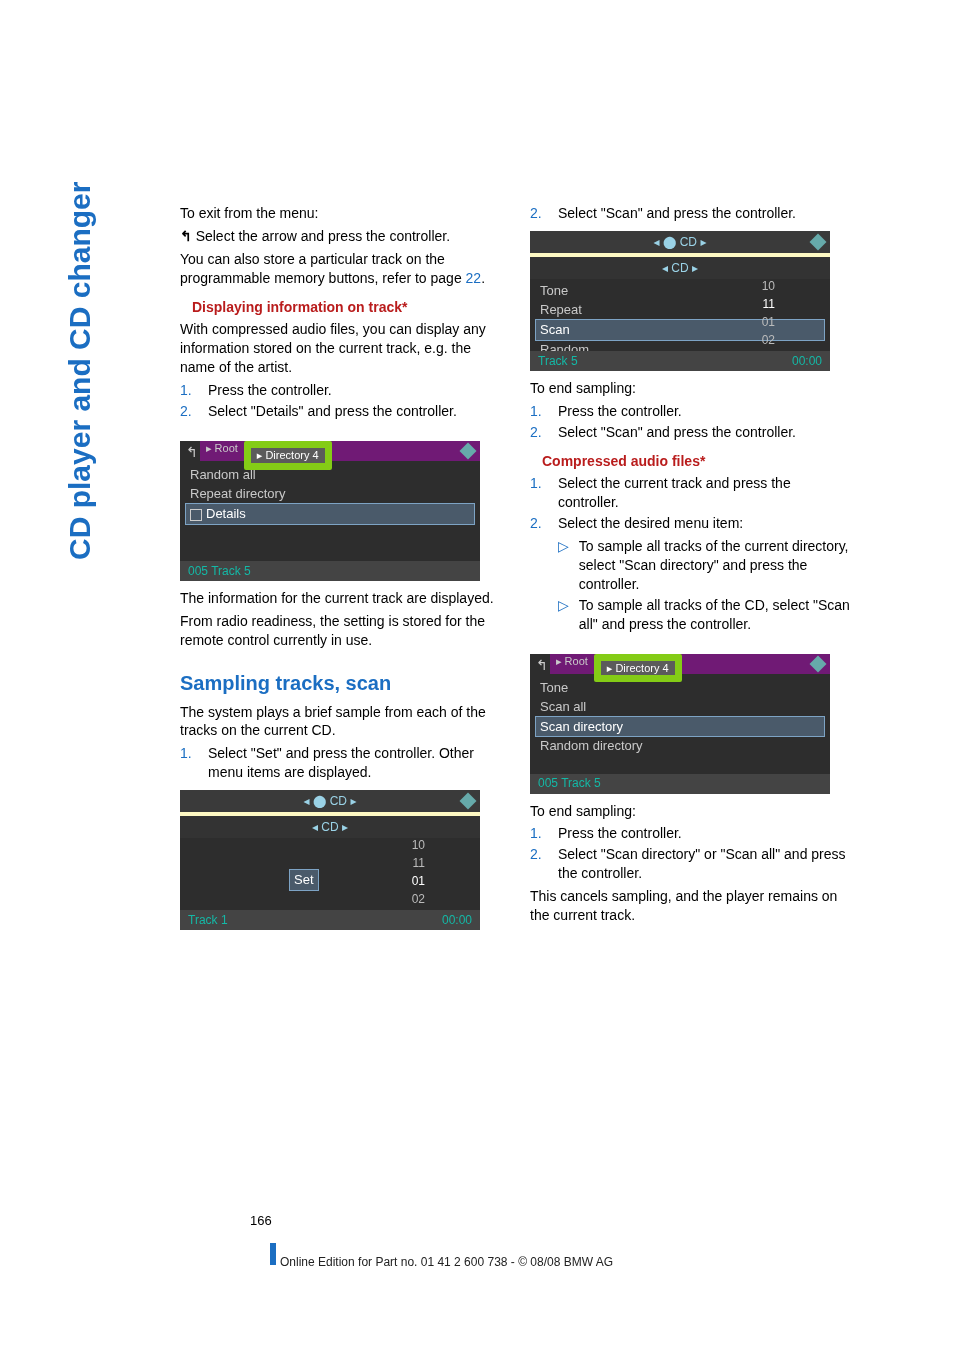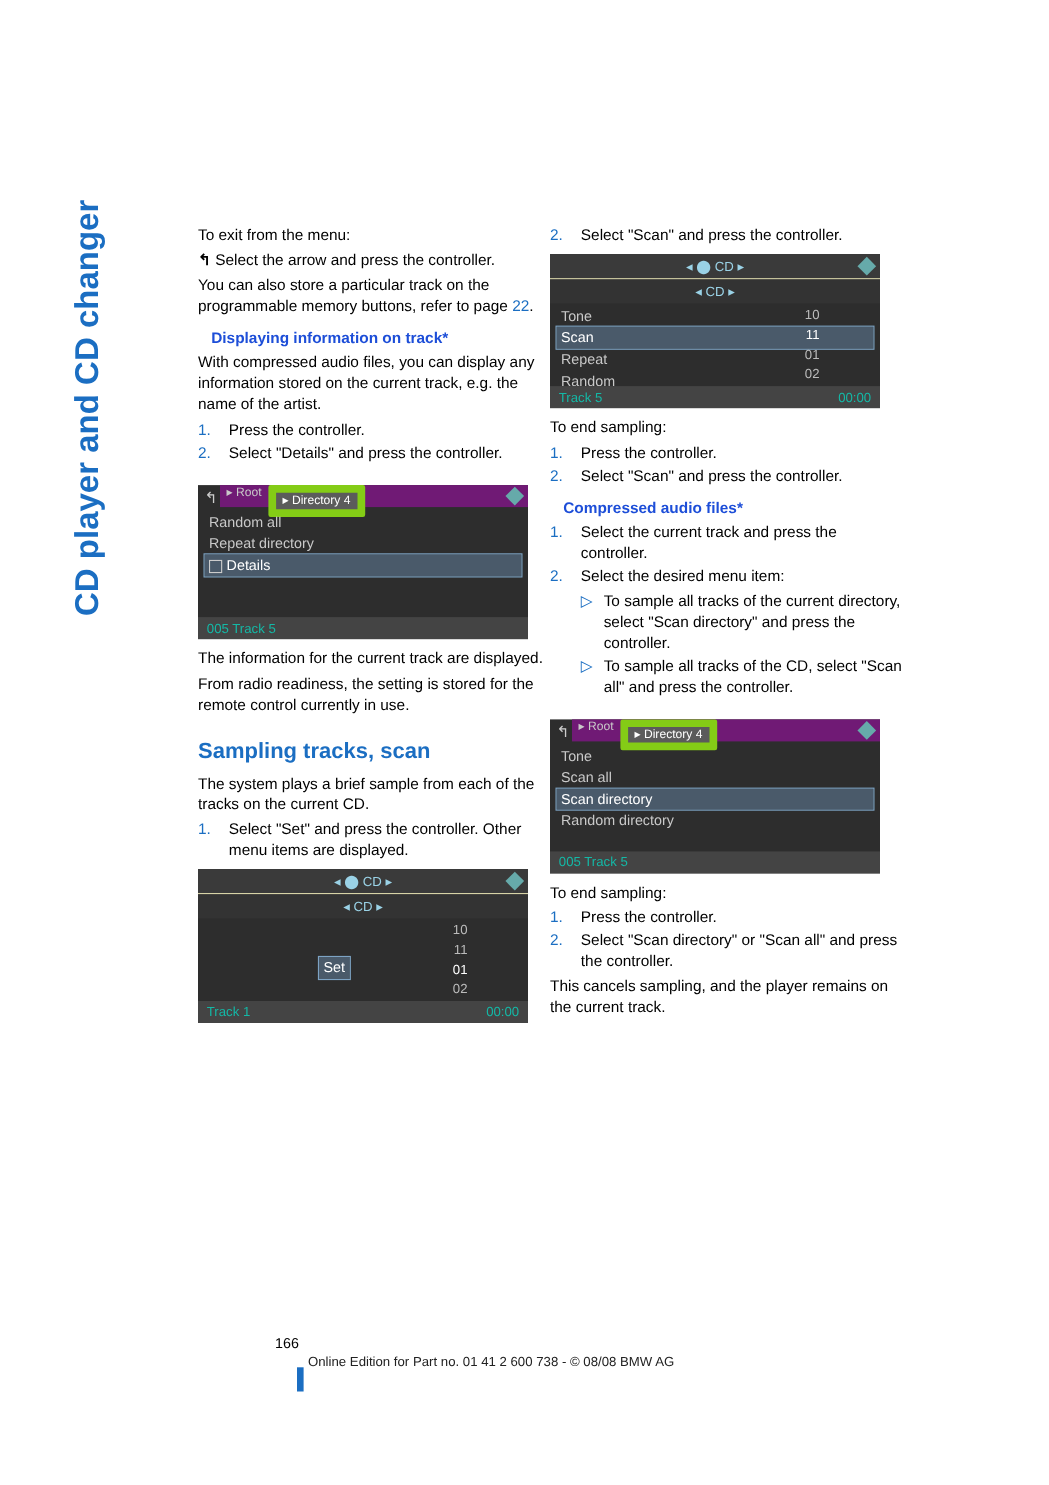--- a/index.html
+++ b/index.html
@@ -24,27 +24,28 @@
     top: 560px;
     transform: rotate(-90deg);
     transform-origin: left top;
     color: #1b6ec2;
     font-weight: 700;
     font-size: 30px;
     white-space: nowrap;
   }
   .columns {
     display: flex;
+    gap: 30px;
     margin-left: 70px;
   }
   .col {
     width: 320px;
   }
   .h-orange {
-    color: #1d4ed8;
+    color: #b91c1c;
     font-weight: 700;
     margin: 10px 0 4px 0;
     padding-left: 12px;
   }
   .h-blue-big {
     color: #1b6ec2;
     font-size: 20px;
     font-weight: 700;
     margin: 20px 0 6px 0;
   }
@@ -85,21 +86,21 @@
     font-size: 13px;
     color: #c9c9c9;
   }
   .ss-topbar {
     height: 22px;
     background: #3a3a3a;
     text-align: center;
     line-height: 22px;
     font-size: 12px;
     color: #9ad2e6;
-    border-bottom: 1px solid #fef9c3;
+    border-bottom: 4px solid #fef9c3;
   }
   .ss-tabs {
     height: 20px;
     background: #701a75;
     display: flex;
     align-items: flex-start;
     padding: 0 6px;
     gap: 6px;
     font-size: 11px;
     margin-left: 20px;
@@ -151,21 +152,21 @@
     position: absolute;
     left: 270px;
     bottom: 85px;
     width: 6px;
     height: 22px;
     background: #1b6ec2;
   }
   .footer-line {
     position: absolute;
     left: 280px;
-    bottom: 104px;
+    bottom: 80px;
     font-size: 12px;
     color: #222;
   }
   .check { display:inline-block; width:10px; height:10px; border:1px solid #ccc; margin-right:4px; vertical-align:middle;}
 </style>
 </head>
 <body>
 
 <div class="page">
 
@@ -251,22 +252,22 @@
             <span class="num">2.</span>
             <span>Select  "Scan" and press the controller.</span>
           </div>
       </div>
 
       <div class="screenshot">
         <div class="ss-topbar">◂ ⬤ <span>CD</span> ▸ <span class="diamond" style="position:absolute;right:6px;top:5px;"></span></div>
         <div class="ss-topbar" style="background:#333;border:0;">◂ <span>CD</span> ▸</div>
         <div class="ss-body" style="padding-top:2px;">
           <div class="ss-row">Tone</div>
+          <div class="ss-row">Repeat</div>
           <div class="ss-row sel">Scan</div>
-          <div class="ss-row">Repeat</div>
           <div class="ss-row">Random</div>
         </div>
         <div class="ss-numcol" style="top:46px;">
           <div>10</div>
           <div class="hl">11</div>
           <div>01</div>
           <div>02</div>
         </div>
         <div class="ss-footer">
           <span>Track 5</span>

